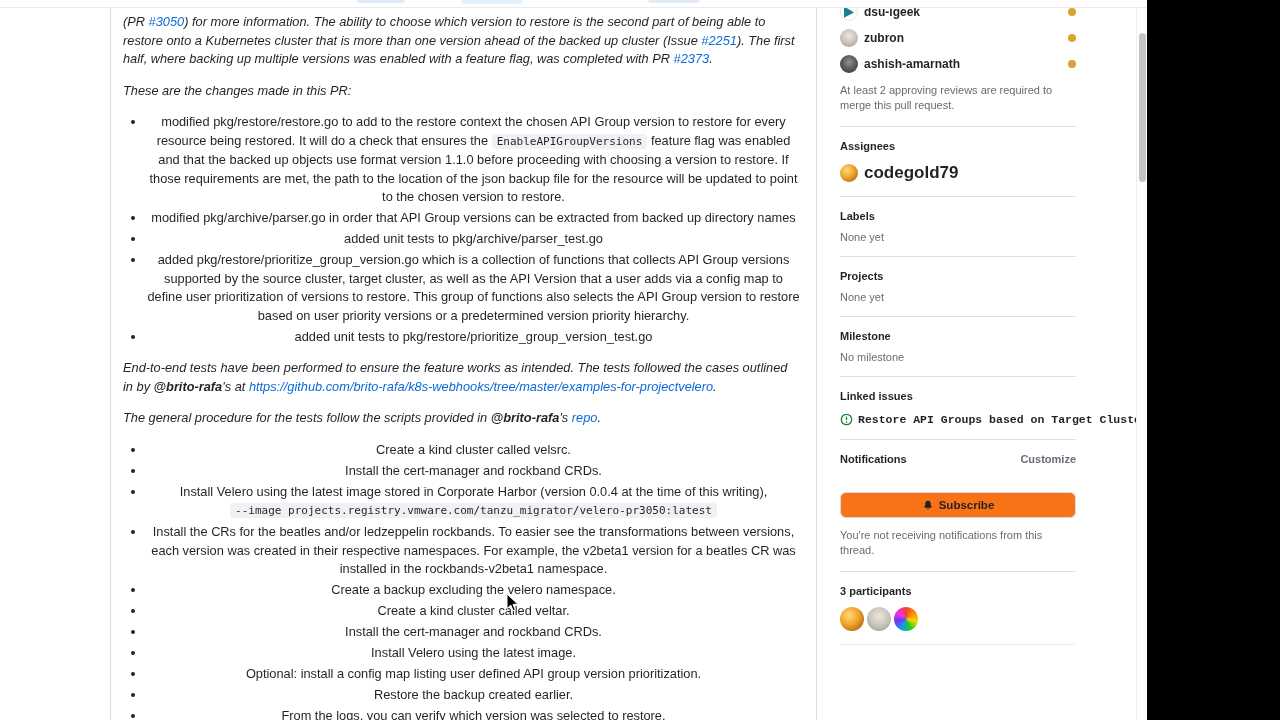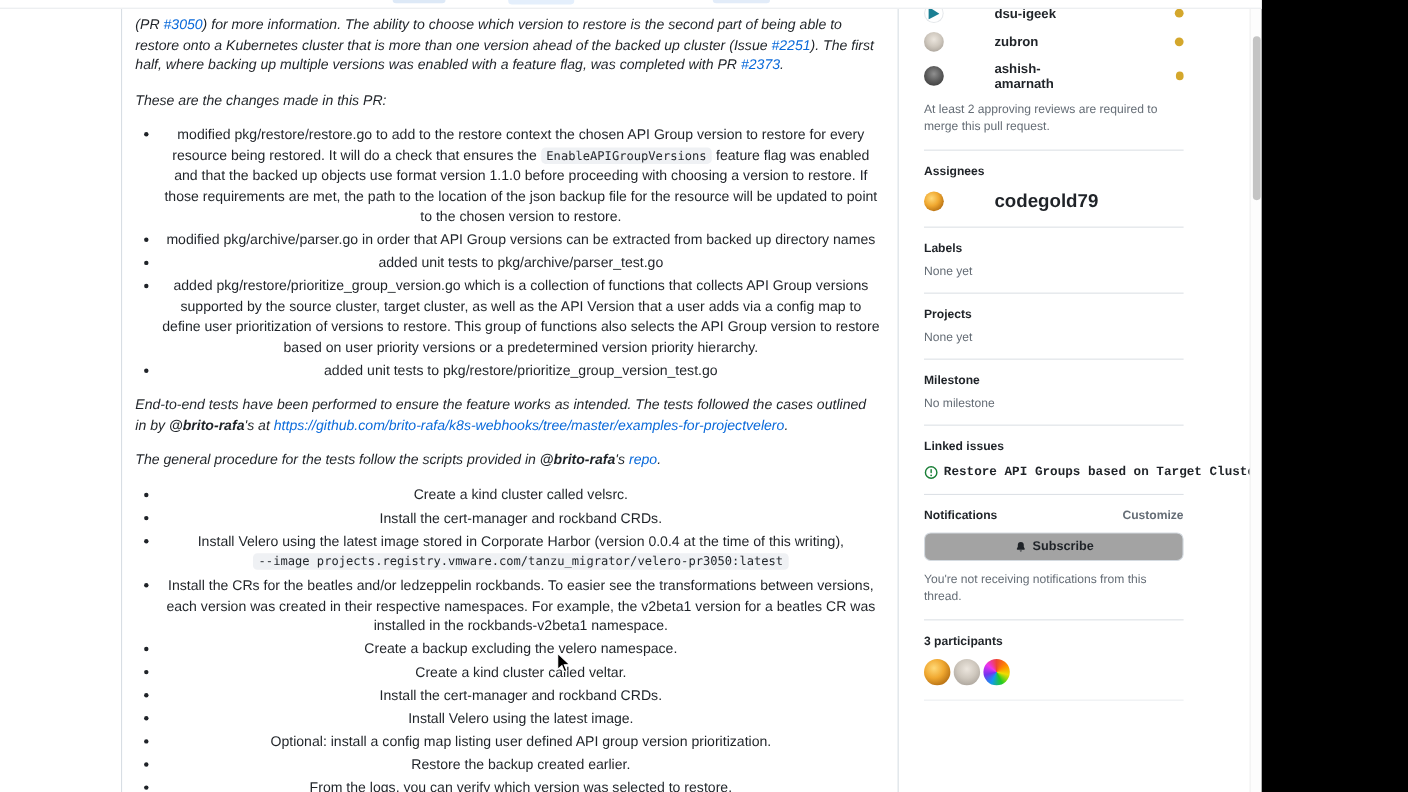--- a/index.html
+++ b/index.html
@@ -40,43 +40,43 @@
     font-family:"DejaVu Sans Mono","Liberation Mono",monospace;
     font-size:11px;background:var(--code-bg);padding:1px 5px;border-radius:4px;
   }
   
   .sidebar{position:absolute;left:840px;top:8px;width:236px;font-size:11px;color:var(--text);}
   .sidebar section{padding:13px 0;border-bottom:1px solid var(--border);}
   .sidebar section:first-child{padding-top:0;}
   .sidebar h3{font-size:11px;font-weight:bold;color:var(--text);}
   .side-note{color:var(--muted);line-height:15px;margin-top:10px;}
   .empty-val{color:var(--muted);margin-top:9px;}
-  .side-row{display:flex;align-items:center;margin-bottom:8px;gap:40px;}
+  .side-row{display:flex;align-items:center;margin-bottom:8px;}
   .side-row:last-of-type{margin-bottom:0;}
   .side-row .name{font-size:12px;font-weight:bold;color:var(--text);text-decoration:none;cursor:pointer;}
   .side-row .spacer{flex:1;}
   .dot{width:8px;height:8px;border-radius:50%;background:var(--pending-dot);}
   .avatar{width:18px;height:18px;border-radius:50%;margin-right:6px;flex:0 0 auto;position:relative;overflow:hidden;}
   .av-teal{background:#fff;box-shadow:inset 0 0 0 1px #e4e7ea;}
   .av-teal::after{content:"";position:absolute;left:22%;top:18%;width:56%;height:64%;background:#1b7f93;clip-path:polygon(0 0,100% 55%,0 100%);}
   .av-light{background:radial-gradient(circle at 50% 38%,#ece6de 0%,#cfc8be 45%,#9b948c 100%);}
   .av-dark{background:radial-gradient(circle at 50% 40%,#909090 0%,#5a5a5a 50%,#303030 100%);}
   .av-gold{background:radial-gradient(circle at 38% 35%,#ffd978 0%,#f0a830 42%,#b06a10 82%,#8a4d08 100%);}
   .av-rainbow{background:conic-gradient(#e43,#f80,#ed0,#2c2,#19e,#73e,#e3e,#e43);}
   .assignee-row .name{font-size:17px;}
   .heading-after{margin-top:2px;}
   .linked-issue{display:flex;align-items:center;margin-top:11px;font-family:Liberation Mono, monospace;}
   .linked-issue .issue-title{font-size:11.5px;font-weight:bold;color:var(--text);margin-left:5px;text-decoration:none;cursor:pointer;white-space:nowrap;}
   .issue-icon{width:13px;height:13px;flex:0 0 auto;}
   .notif-head{display:flex;align-items:baseline;}
   .notif-head .spacer{flex:1;}
   .customize{color:var(--muted);font-size:11px;text-decoration:none;cursor:pointer;font-weight:bold;}
   .subscribe-btn{
-    margin-top:9px;width:100%;height:26px;display:flex;align-items:center;justify-content:center;gap:5px;
-    background:#a3a3a3;border:1px solid #d4dae0;border-radius:6px;font-size:11.5px;font-weight:bold;color:var(--text);cursor:pointer;
+    margin-top:27px;width:100%;height:26px;display:flex;align-items:center;justify-content:center;gap:5px;
+    background:#f97316;border:1px solid #d4dae0;border-radius:6px;font-size:11.5px;font-weight:bold;color:var(--text);cursor:pointer;
     font-family:inherit;
   }
   .participants-label{font-weight:bold;font-size:11px;}
   .participants-avatars{display:flex;gap:3px;margin-top:10px;}
   .participants-avatars .avatar{width:24px;height:24px;margin:0;}
   
   .cursor{position:absolute;left:506px;top:593px;z-index:9;pointer-events:none;}
 </style>
 </head>
 <body>

